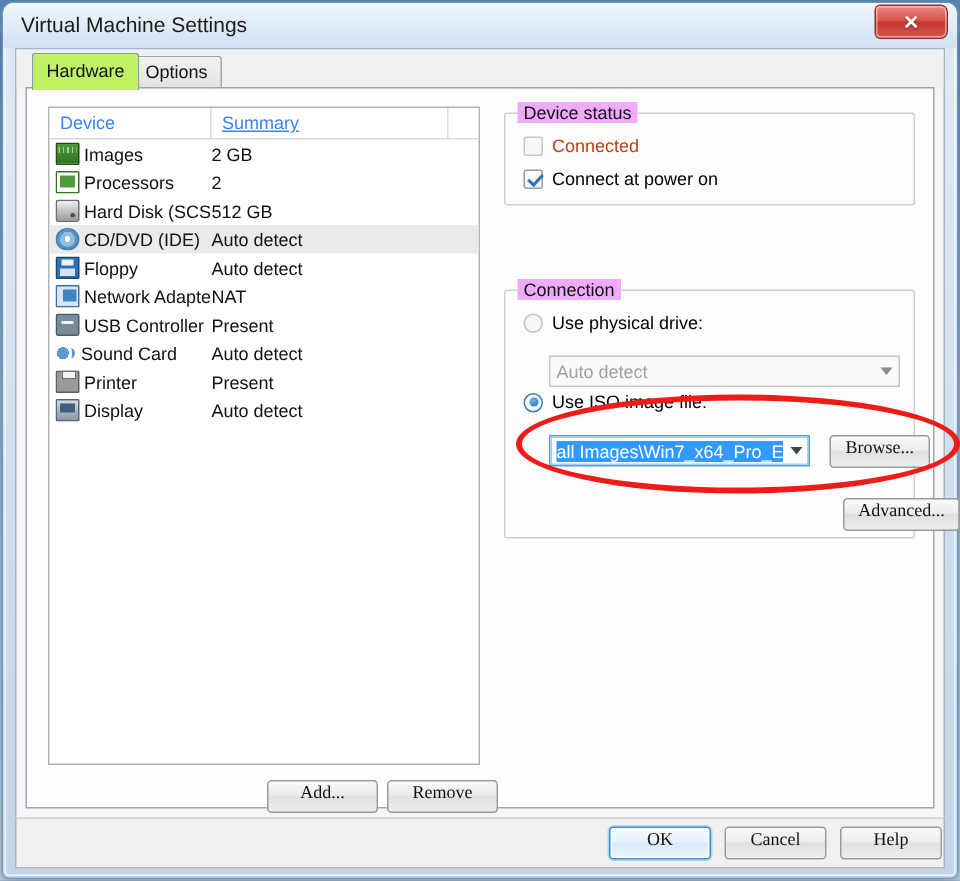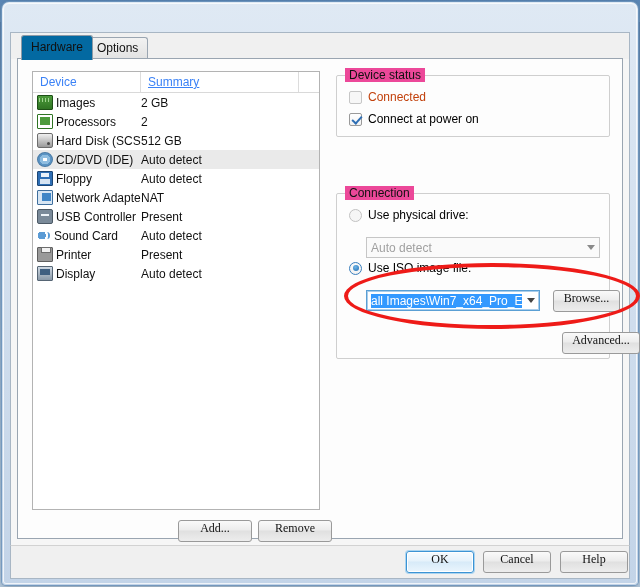--- a/index.html
+++ b/index.html
@@ -114,21 +114,21 @@
     border-bottom: none;
     border-radius: 3px 3px 0 0;
     background: linear-gradient(180deg, #f2f2f2 0%, #e2e2e2 100%);
     cursor: pointer;
     box-sizing: border-box;
   }
   #tabstrip .tab.active {
     top: 2px;
     height: 25px;
     line-height: 23px;
-    background: #0369a1;
+    background: #bef264;
     border-color: #8e9aa6;
     z-index: 3;
   }
 
   #tabpanel {
     position: absolute;
     left: 6px; top: 25px;
     width: 606px; height: 481px;
     background: #fdfdfd;
     border: 1px solid #9aa5b1;
@@ -233,21 +233,21 @@
     position: absolute;
     border: 1px solid #cfcfcf;
     border-radius: 2px;
     background: transparent;
     box-sizing: border-box;
   }
   .groupbox > .legend {
     position: absolute;
     left: 8px; top: -8px;
     padding: 0 4px;
-    background: #ec4899;
+    background: #f0abfc;
     font-size: 12px;
     color: #111;
     white-space: nowrap;
   }
   #grp-status     { left: 318px; top: 16px;  width: 274px; height: 62px; }
   #grp-connection { left: 318px; top: 96px;  width: 274px; height: 166px; margin-top: 38px; }
 
   .chkrow { position: absolute; display: flex; align-items: center; gap: 6px; font-size: 12px; }
   .checkbox {
     width: 13px; height: 13px;
@@ -370,20 +370,24 @@
 </head>
 <body>
 
 <div id="backdrop">
   <div class="ghost-bar"></div>
   <div class="ghost-text" style="left:232px">Virtual Machine  ▾   Help  ▾</div>
 </div>
 
 <div id="window">
 
+  <div id="titlebar">
+    <div id="title-text">Virtual Machine Settings</div>
+    <div id="close-button">✕</div>
+  </div>
 
   <div id="client">
 
     <div id="tabstrip">
       <div class="tab active" style="left:10px">Hardware</div>
       <div class="tab" style="left:76px">Options</div>
     </div>
 
     <div id="tabpanel">
 

